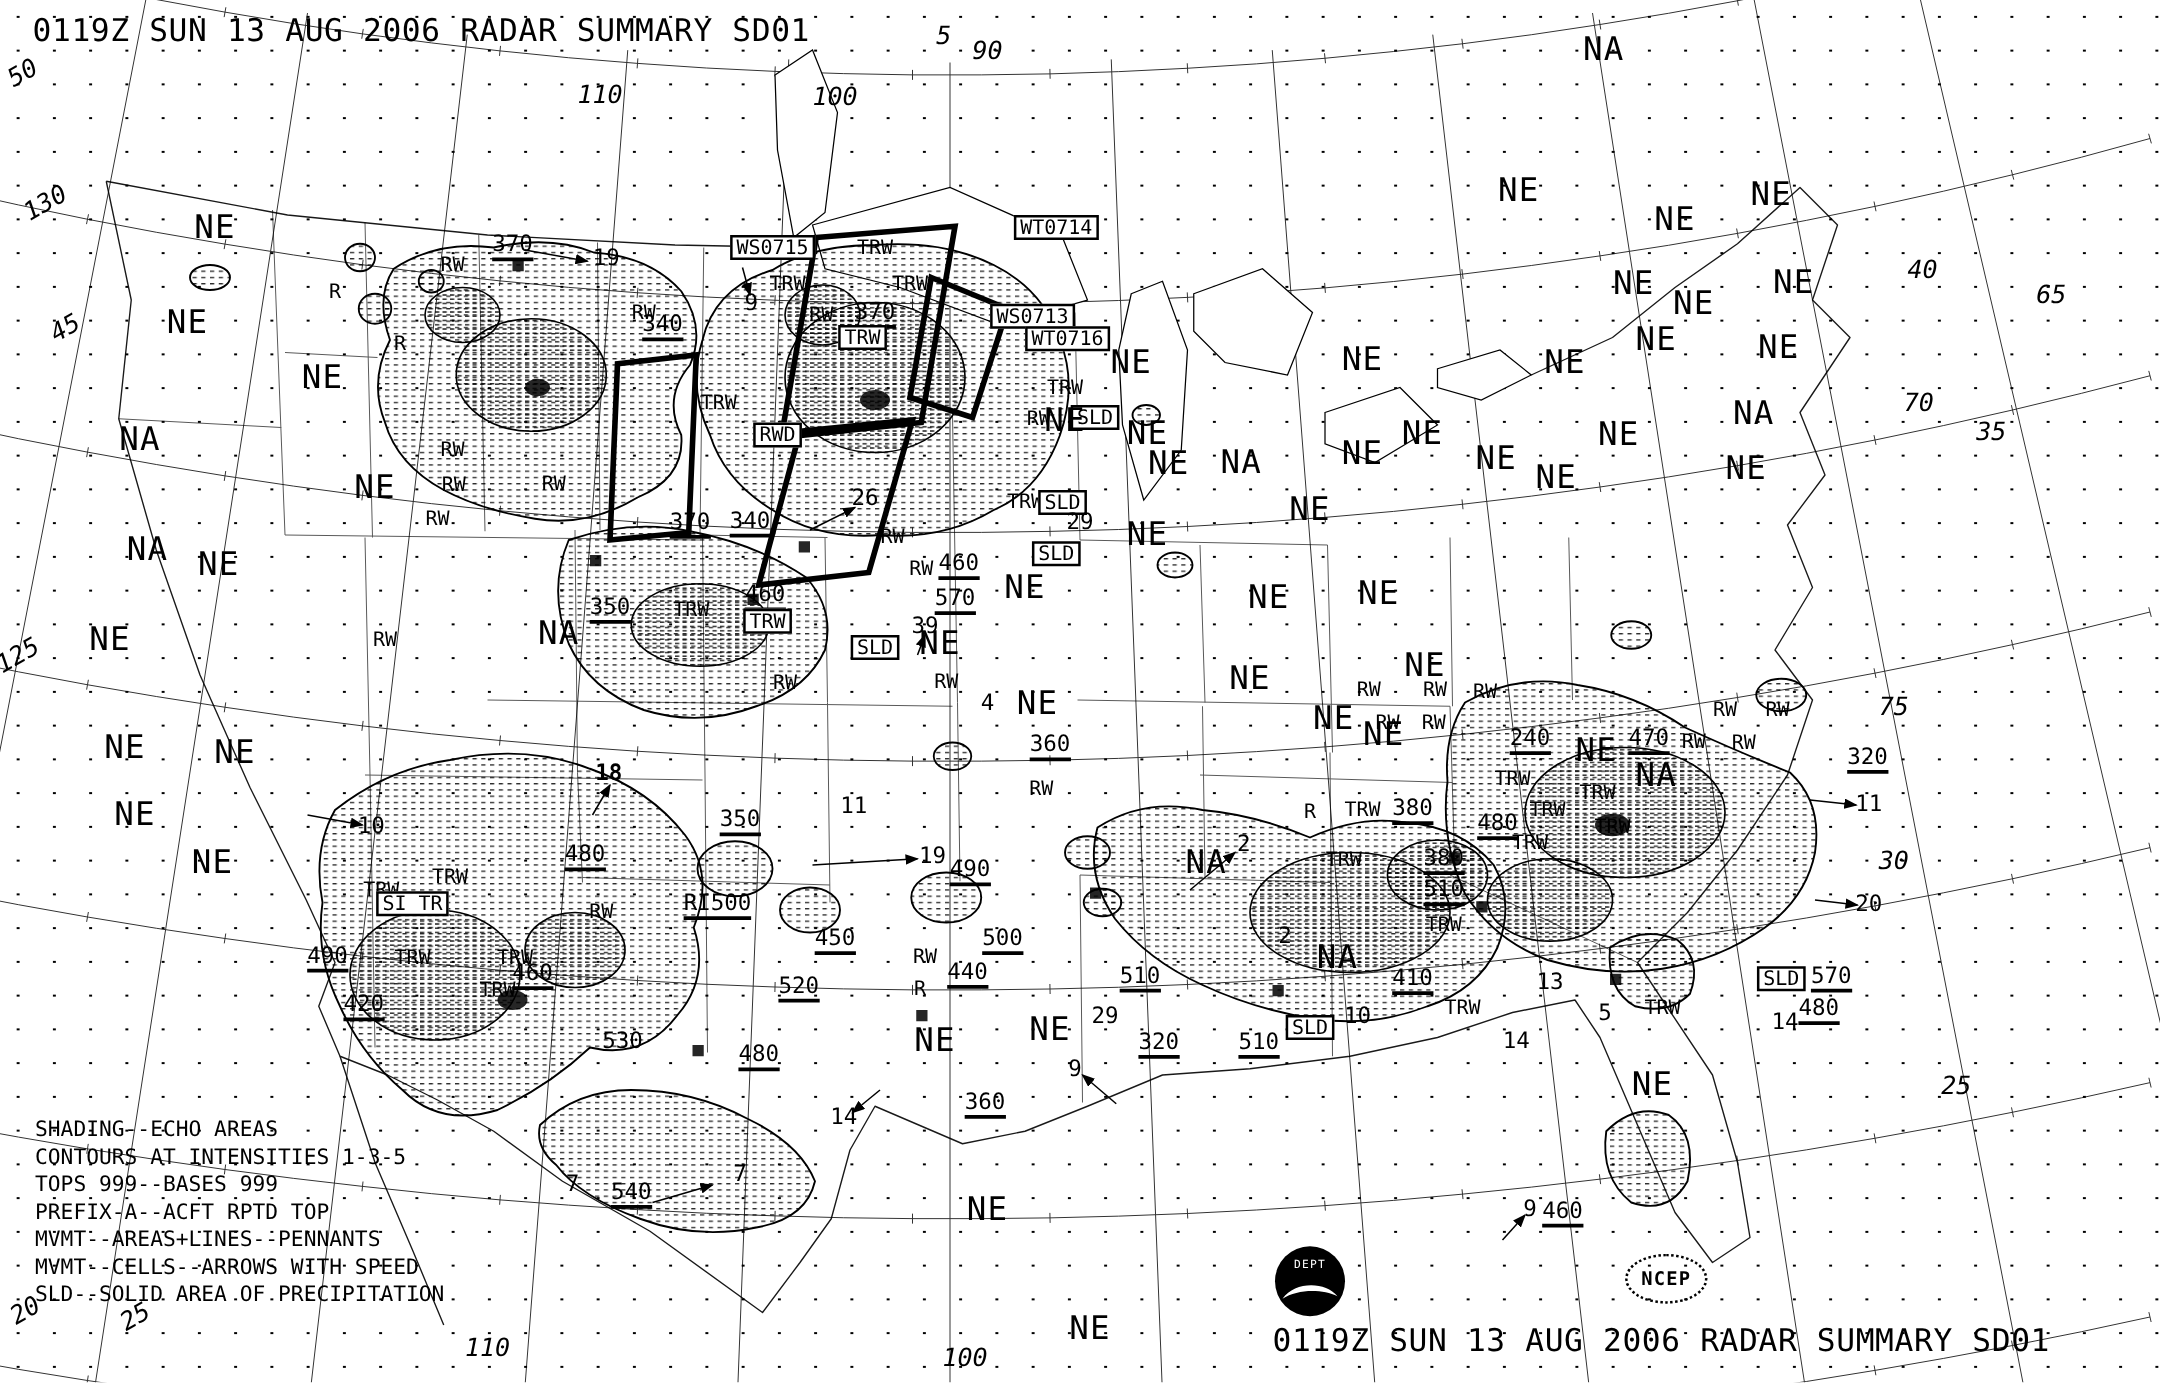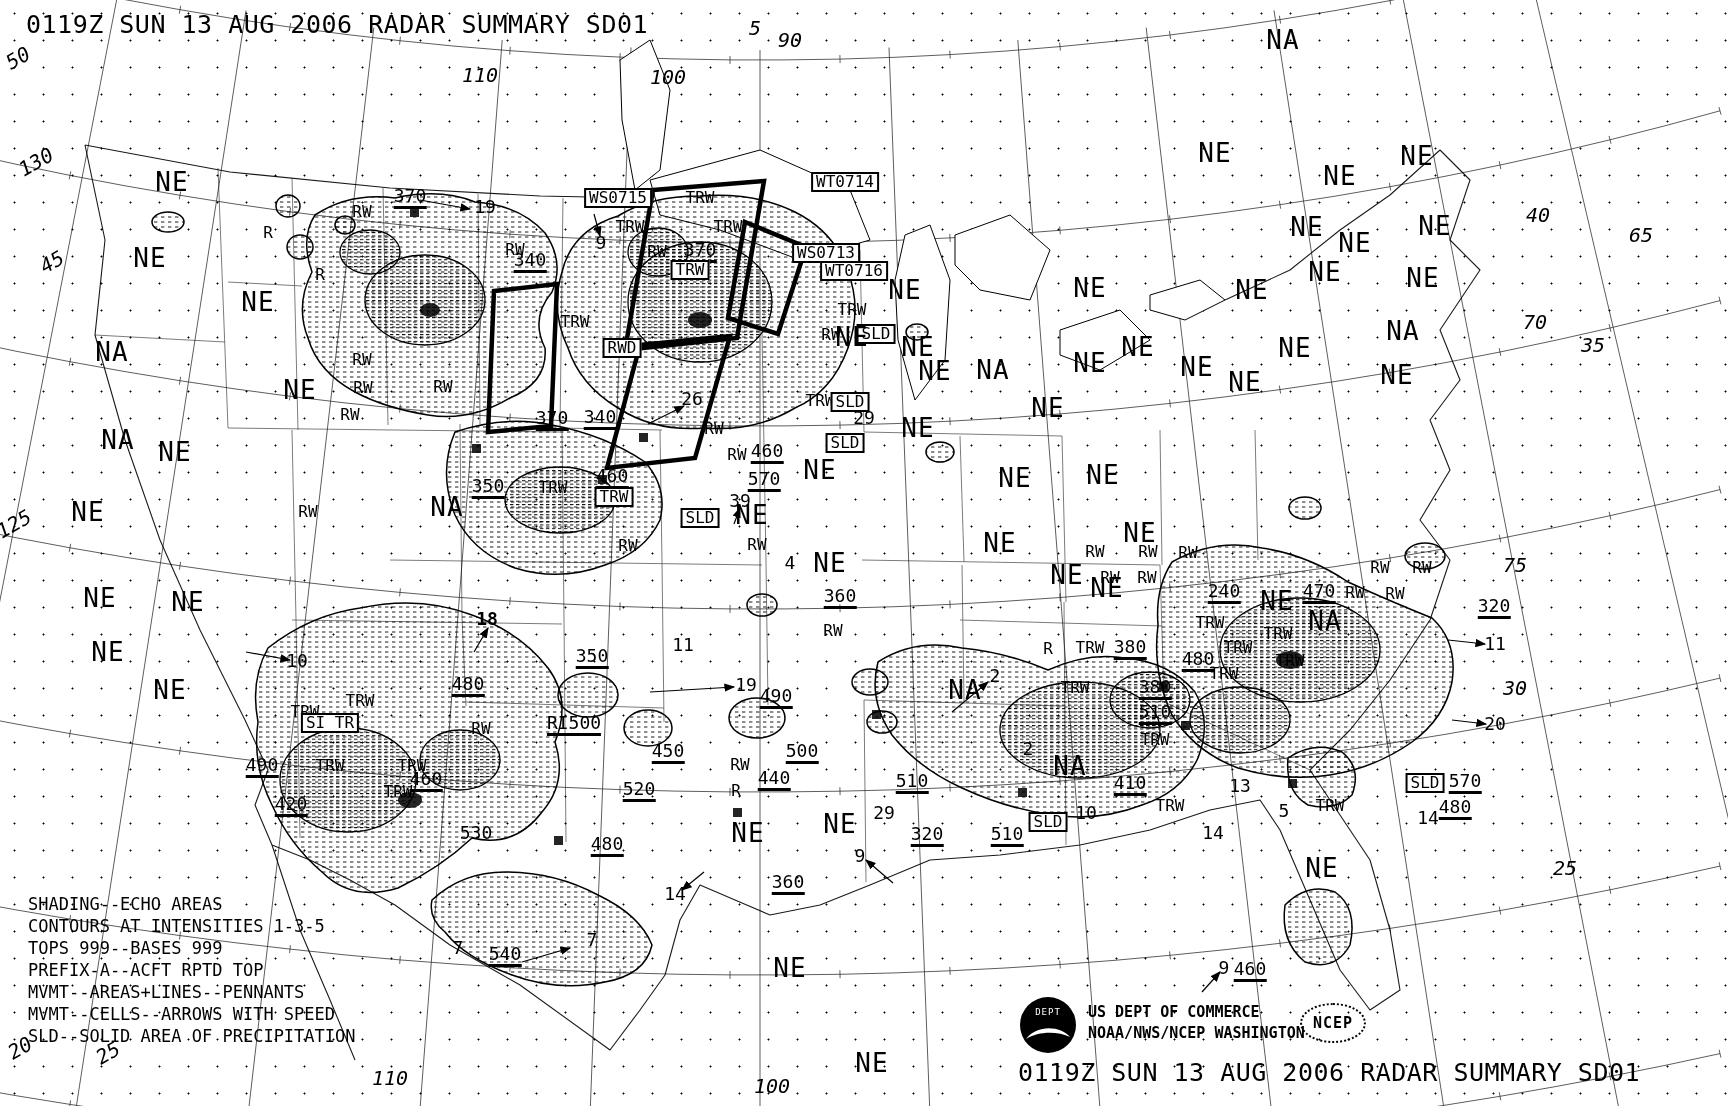--- a/index.html
+++ b/index.html
@@ -333,22 +333,20 @@
       </div>
   </div>
 
 
   <div id="noaa-logo">
     <span>DEPT</span>
     <svg id="noaa-bird" viewBox="0 0 56 22">
       <path d="M6,16 C16,2 40,2 50,14 C38,8 18,8 6,16 Z" fill="#fff"></path>
     </svg>
   </div>
-  <div id="agency"><span>US DEPT OF COMMERCE</span>
-<span>NOAA/NWS/NCEP WASHINGTON</span></div>
   <div id="ncep-logo">NCEP</div>
 
   <div id="bottom-title">0119Z SUN 13 AUG 2006 RADAR SUMMARY SD01</div>
 
 <div class="lbl s" style="left: 172px; top: 182px;">NE</div>
     <div class="lbl t" style="left: 268px; top: 233px;">R</div>
     <div class="lbl t" style="left: 320px; top: 275px;">R</div>
     <div class="lbl s" style="left: 150px; top: 258px;">NE</div>
     <div class="lbl s" style="left: 258px; top: 302px;">NE</div>
     <div class="lbl s" style="left: 300px; top: 390px;">NE</div>
@@ -430,21 +428,21 @@
     <div class="lbl t" style="left: 412px; top: 766px;">TRW</div>
     <div class="lbl top" style="left: 426px; top: 781px;">460</div>
     <div class="lbl t" style="left: 398px; top: 792px;">TRW</div>
     <div class="lbl top" style="left: 291px; top: 806px;">420</div>
     <div class="lbl top" style="left: 668px; top: 753px;">450</div>
     <div class="lbl t" style="left: 740px; top: 765px;">RW</div>
     <div class="lbl t" style="left: 736px; top: 791px;">R</div>
     <div class="lbl top" style="left: 802px; top: 753px;">500</div>
     <div class="lbl top" style="left: 774px; top: 780px;">440</div>
     <div class="lbl top" style="left: 639px; top: 791px;">520</div>
-    <div class="lbl nn" style="left: 476px; top: 833px;">530</div>
+    <div class="lbl nn" style="left: 498px; top: 833px;">530</div>
     <div class="lbl top" style="left: 607px; top: 846px;">480</div>
     <div class="lbl sp" style="left: 995px; top: 676px;">2</div>
     <div class="lbl sp" style="left: 1028px; top: 749px;">2</div>
     <div class="lbl sp" style="left: 884px; top: 813px;">29</div>
     <div class="lbl sp" style="left: 860px; top: 856px;">9</div>
     <div class="lbl sp" style="left: 675px; top: 894px;">14</div>
     <div class="lbl top" style="left: 788px; top: 884px;">360</div>
     <div class="lbl sp" style="left: 458px; top: 948px;">7</div>
     <div class="lbl sp" style="left: 592px; top: 940px;">7</div>
     <div class="lbl top" style="left: 505px; top: 956px;">540</div>

